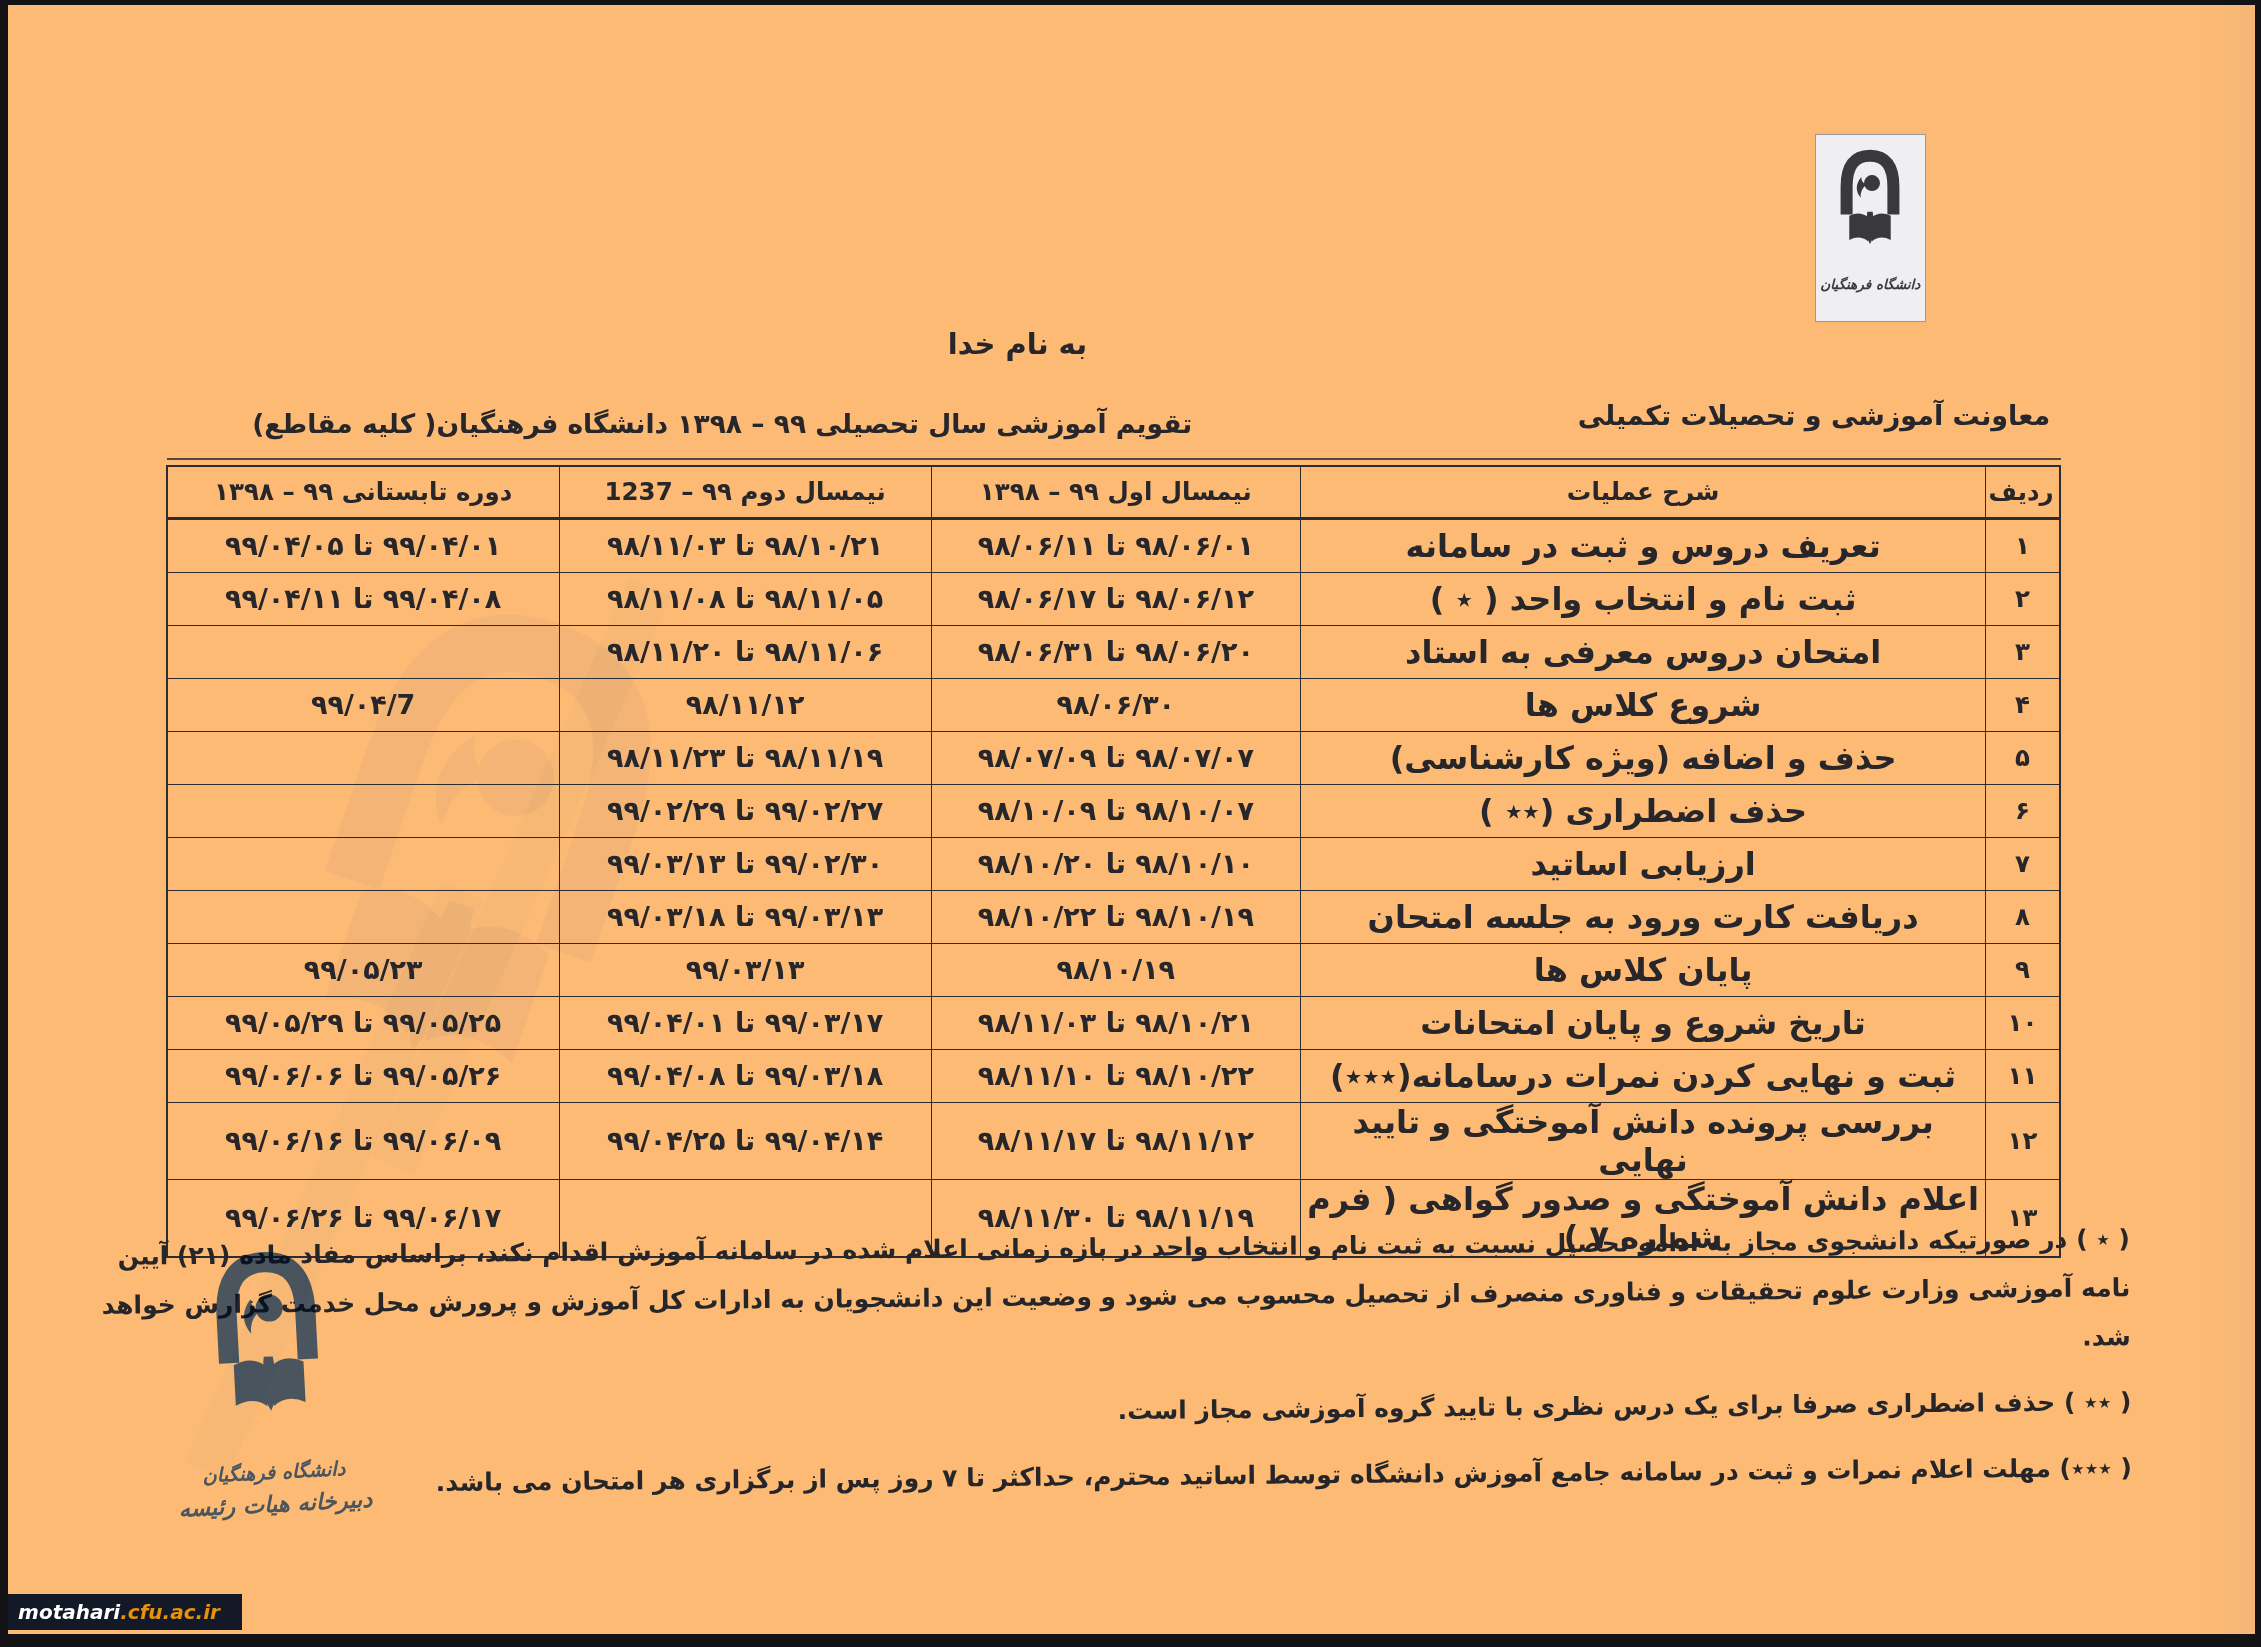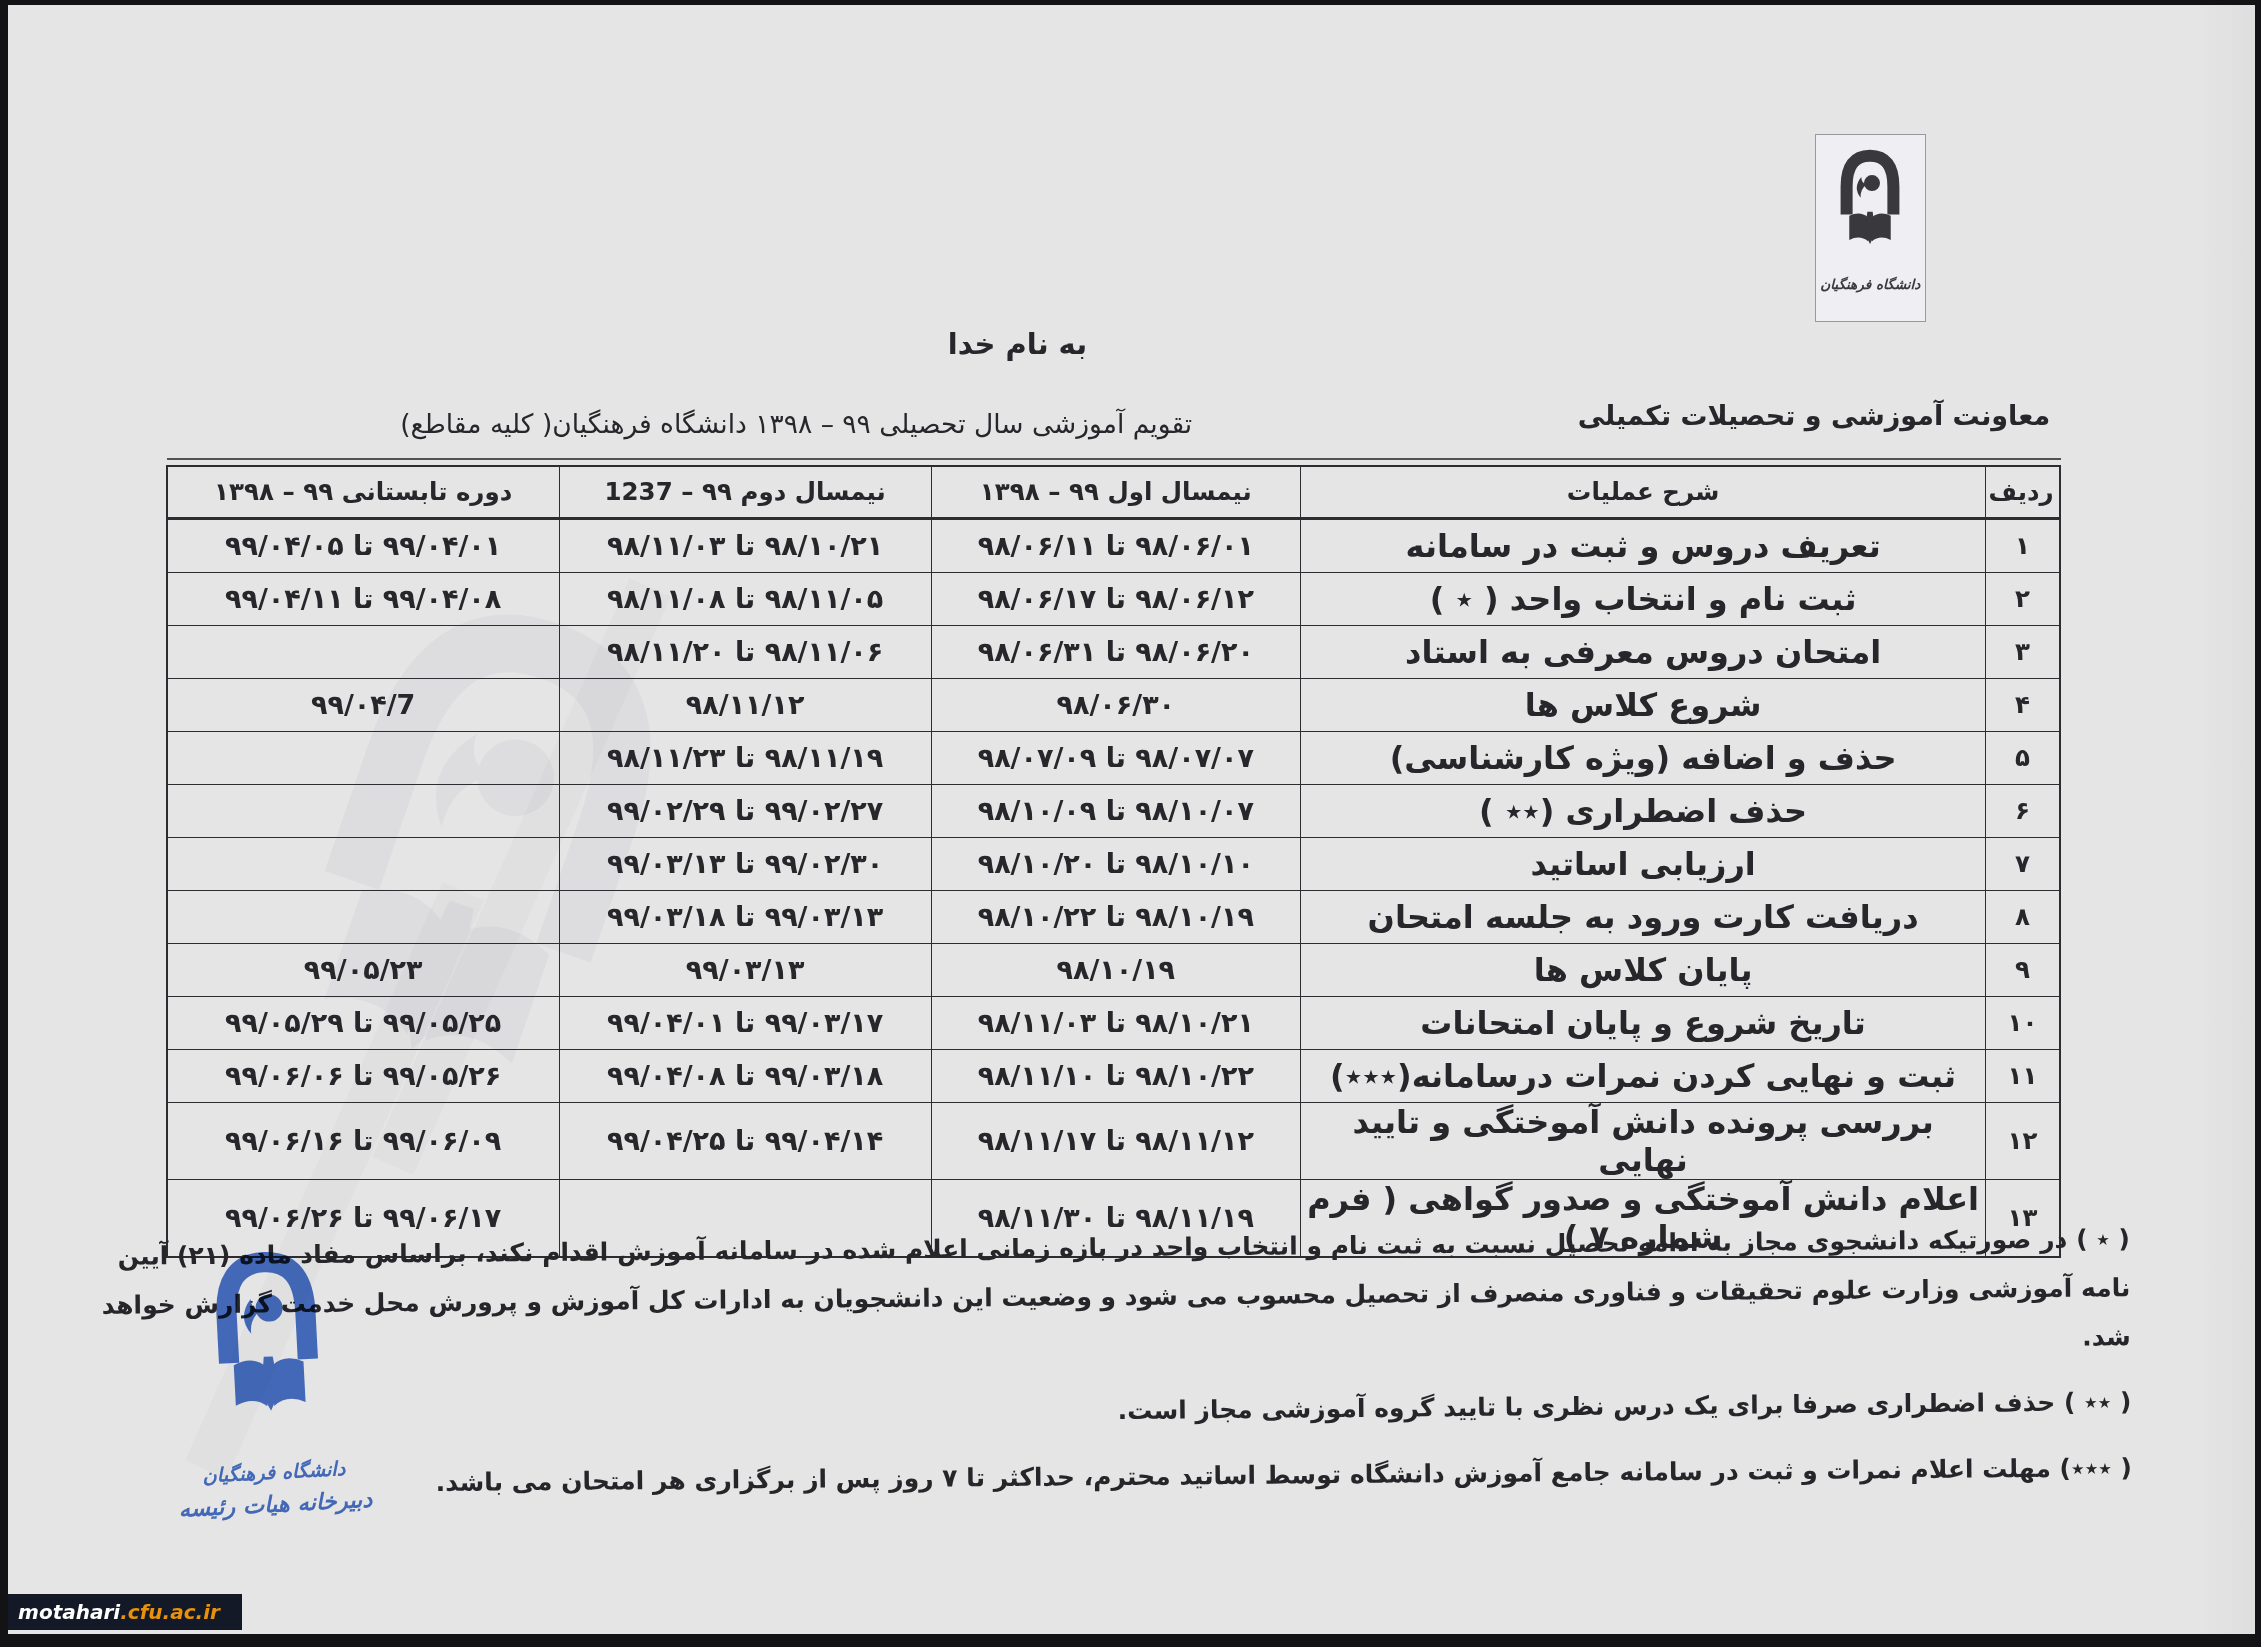--- a/index.html
+++ b/index.html
@@ -5,21 +5,21 @@
   html,body{margin:0;padding:0;}
   body{
     width:2261px;height:1647px;position:relative;
     background:#131316;
     font-family:"DejaVu Sans",sans-serif;
     color:#232327;
     overflow:hidden;
   }
   .sheet{
     position:absolute;left:7.8px;top:4.5px;right:5.8px;bottom:13px;
-    background:#e5e5e5;
+    background:#fdba74;
     overflow:hidden;
   }
   .sheet::after{ 
     content:"";position:absolute;top:0;bottom:0;right:0;width:58px;
     background:linear-gradient(90deg,rgba(130,130,150,0),rgba(130,130,150,.07));
     pointer-events:none;
   }
 
   
   .logo-box{
@@ -37,21 +37,21 @@
     direction:rtl;font-size:27px;font-weight:bold;white-space:nowrap;
     color:#26262b;
   }
   .bismillah{
     position:absolute;left:940px;top:322px;
     direction:rtl;font-size:29px;font-weight:bold;white-space:nowrap;
     color:#26262b;
   }
   .doc-title{
     position:absolute;right:1063px;top:403px;
-    direction:rtl;font-size:26.5px;font-weight:normal;white-space:nowrap;
+    direction:rtl;font-size:26.5px;font-weight:bold;white-space:nowrap;
     color:#26262b;
   }
 
   
   .calendar{position:absolute;left:158px;top:460px;}
   .calendar::before{ 
     content:"";position:absolute;left:1.3px;right:0;top:-6.5px;
     border-top:2.6px solid rgba(44,44,50,.8);
   }
   table.cal{

